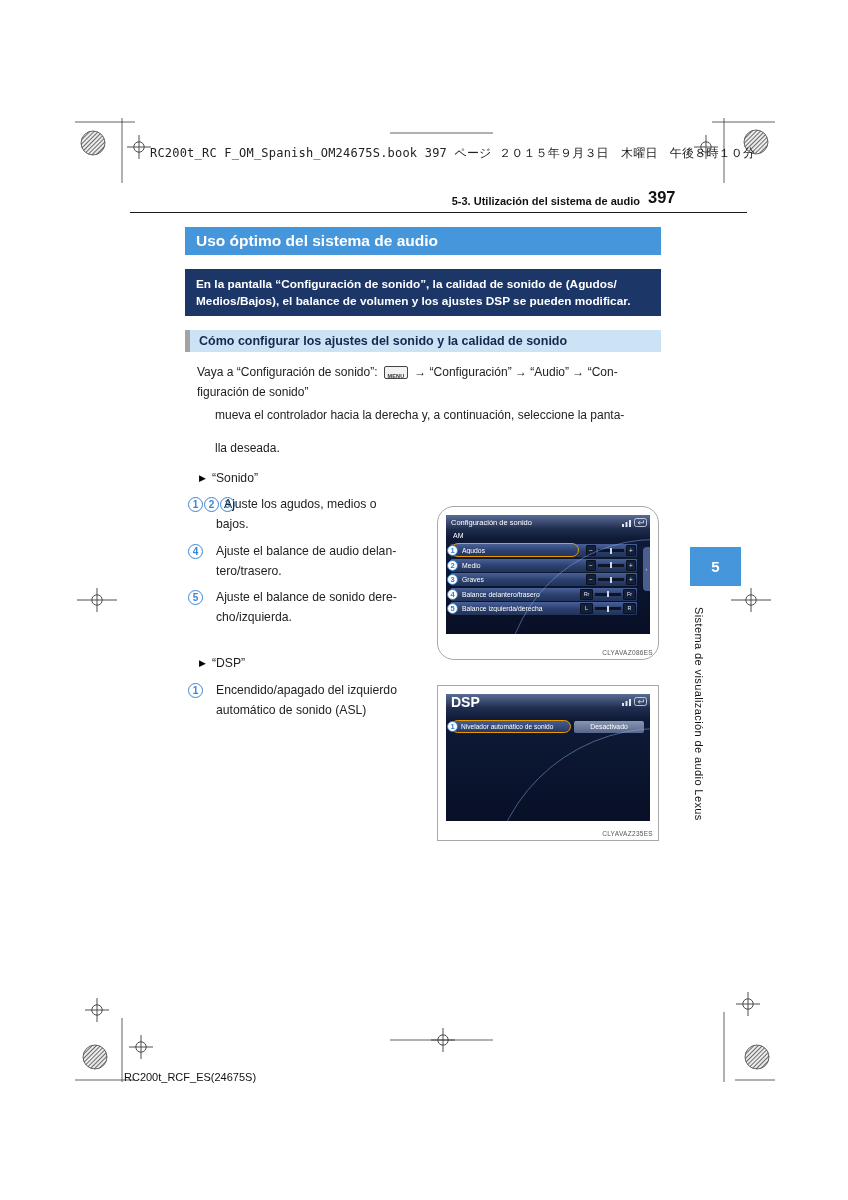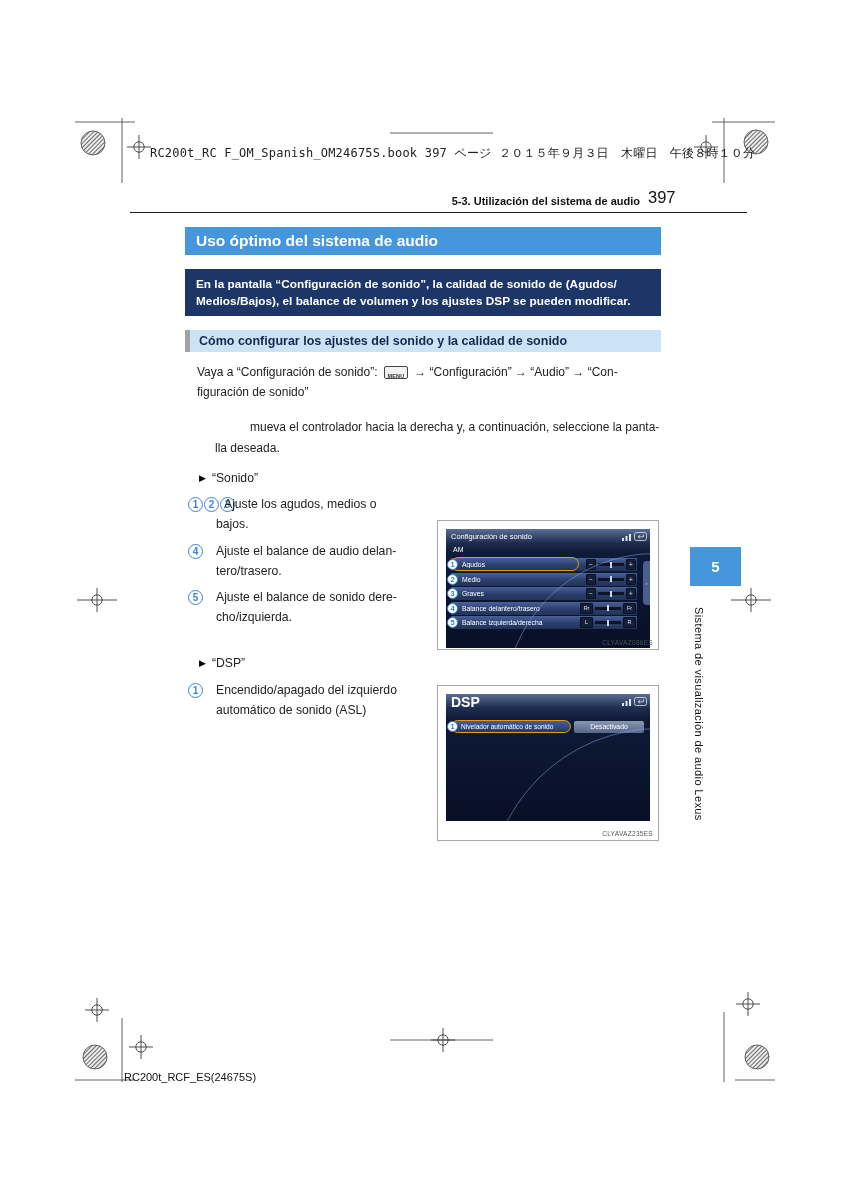--- a/index.html
+++ b/index.html
@@ -9,57 +9,57 @@
 
   
   .regmarks{position:absolute;left:0;top:0;pointer-events:none;}
   .regmarks .ch circle{fill:none;stroke:#3a3a3a;stroke-width:0.9;}
   .regmarks .ch line{stroke:#3a3a3a;stroke-width:0.9;}
   .regmarks .pline{stroke:#3a3a3a;stroke-width:0.8;}
 
   .print-header{left:150px;top:145px;font-family:"DejaVu Sans Mono",monospace;
                 font-size:12px;color:#222;letter-spacing:.2px;white-space:nowrap;}
   .hdr-section{left:300px;top:195px;width:340px;text-align:right;font-size:11px;font-weight:bold;color:#111;}
-  .hdr-page{left:648px;top:188px;font-size:16.5px;font-weight:normal;color:#111;}
+  .hdr-page{left:648px;top:188px;font-size:16.5px;font-weight:bold;color:#111;}
   .hdr-rule{left:130px;top:212px;width:617px;height:1.2px;background:#1a1a1a;}
 
   .title-bar{left:185px;top:227px;width:476px;height:28px;background:#4696db;color:#fff;
              font-size:15.5px;font-weight:bold;line-height:28px;padding-left:11px;box-sizing:border-box;}
   .intro-box{left:185px;top:269px;width:476px;height:47px;background:#1d3668;color:#fff;
              font-size:11.8px;font-weight:bold;padding:7px 11px;box-sizing:border-box;line-height:16.5px;}
   .intro-box div{white-space:nowrap;}
   .sec-heading{left:185px;top:330px;width:476px;height:22px;background:#cbe3f5;border-left:5px solid #a3a3a3;
                color:#13294f;font-size:12.5px;font-weight:bold;line-height:22px;padding-left:9px;box-sizing:border-box;}
 
   .body-line{font-size:12px;color:#222;white-space:nowrap;}
   .nav-step{left:197px;top:365px;}
   .nav-step2{left:197px;top:385px;}
   .menu-icon{display:inline-block;vertical-align:-2px;width:24px;height:13px;border:1px solid #444;border-radius:2px;
              background:#f2f2f2;text-align:center;box-sizing:border-box;margin:0 3px;}
   .menu-icon span{font-size:5.5px;line-height:11px;color:#333;letter-spacing:.2px;font-weight:bold;}
-  .para-l1{left:215px;top:407px;} .para-l2{left:215px;top:420px;margin-left:35px;} .para-l3{left:215px;top:441px;}
+  .para-l1{left:215px;top:407px;} .para-l2{left:215px;top:408px;} .para-l3{left:215px;top:441px;}
 
   .bullet{display:flex;align-items:center;gap:6px;}
   .bullet .tri{font-size:9px;color:#000;}
   .bullet .btxt{font-size:12.2px;color:#222;}
   .bullet-sonido{left:199px;top:471px;} .bullet-dsp{left:199px;top:656px;}
 
   .cnum{width:15px;height:15px;border:1.6px solid #3a86d6;border-radius:50%;color:#3a86d6;
         font-size:10px;font-weight:bold;display:inline-flex;align-items:center;justify-content:center;
         box-sizing:border-box;background:#fff;}
   .numrow{display:flex;gap:1px;}
   .i1-nums{left:188px;top:497px;} .i1-l1{left:224px;top:497px;} .i1-l2{left:216px;top:517px;}
   .i4-num{left:188px;top:544px;}  .i4-l1{left:216px;top:544px;} .i4-l2{left:216px;top:564px;}
   .i5-num{left:188px;top:590px;}  .i5-l1{left:216px;top:590px;} .i5-l2{left:216px;top:610px;}
   .d1-num{left:188px;top:683px;}  .d1-l1{left:216px;top:683px;} .d1-l2{left:216px;top:703px;}
   .ltext{font-size:12.2px;color:#222;white-space:nowrap;}
 
   
   .shot{position:absolute;background:#fff;border:1px solid #a8a8a8;box-sizing:border-box;}
-  .shot1{left:437px;top:520px;width:222px;height:130px;}
+  .shot1{left:437px;top:506px;width:222px;height:154px;border-radius:17px;}
   .shot2{left:437px;top:685px;width:222px;height:156px;}
   .screen{position:absolute;left:8px;top:8px;width:204px;overflow:hidden;
           background:linear-gradient(180deg,#33466f 0%,#16224244 20%,#0c1732 45%,#080f26 100%),#0c1732;}
   .scr1{height:119px;} .scr2{height:127px;}
   .s-header{position:absolute;left:0;top:0;right:0;height:15px;display:flex;align-items:center;
             background:linear-gradient(180deg,#5a6d96,#1b2849);}
   .s-title{margin-left:5px;color:#fff;font-size:7.5px;white-space:nowrap;}
   .s-title.bold{font-weight:bold;font-size:14px;}
   .s-icons{margin-left:auto;margin-right:3px;display:flex;align-items:center;gap:2px;}
   .s-band{position:absolute;left:7px;top:17px;color:#fff;font-size:7px;}

